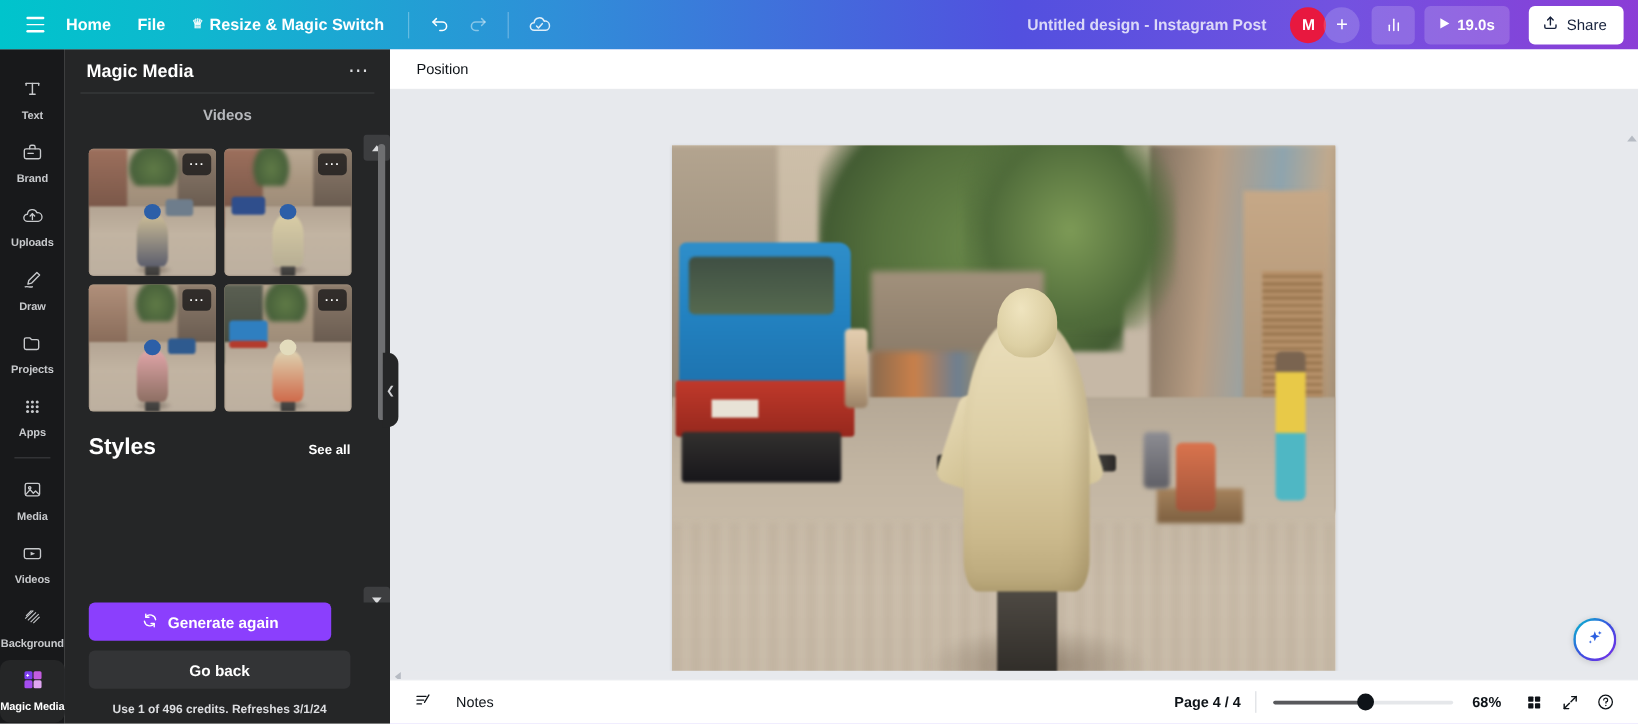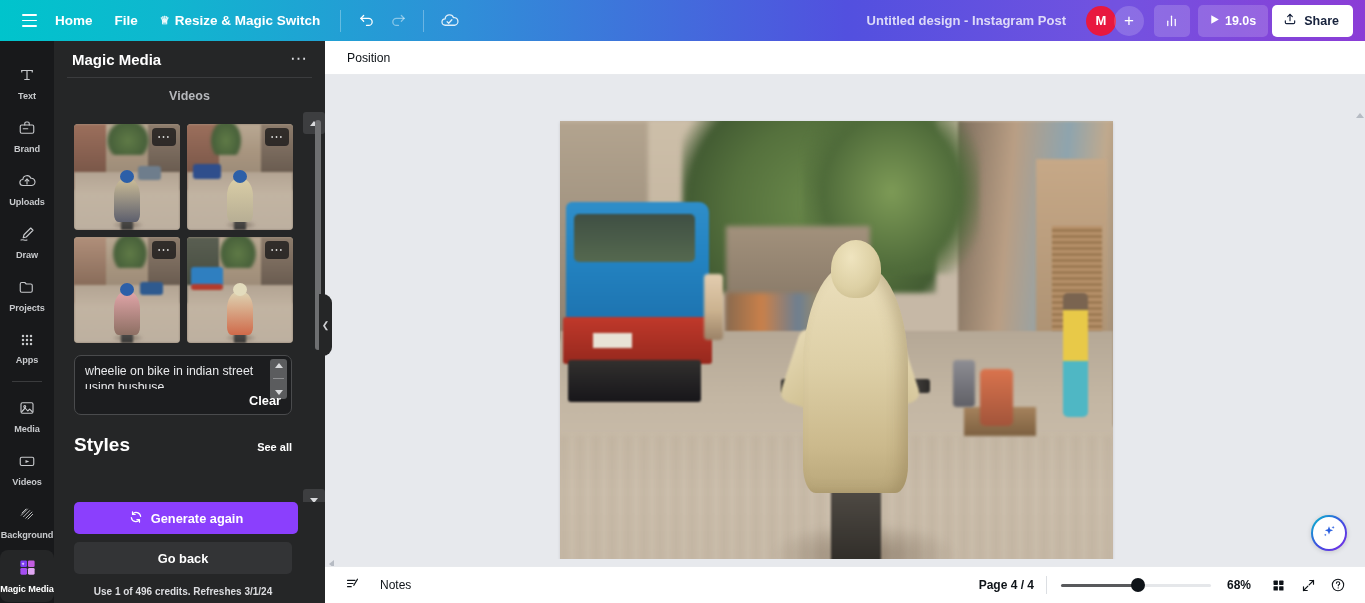--- a/index.html
+++ b/index.html
@@ -62,23 +62,23 @@
   }
   .pill {
     background: rgba(255,255,255,.17); border-radius: 5px;
     height: 32px; display: flex; align-items: center; cursor: pointer;
     color: #fff;
   }
   .pill.chart { width: 36px; justify-content: center; margin-left: 10px; }
   .pill.present { padding: 0 12px 0 10px; gap: 4px; font-size: 12.5px; font-weight: bold; margin-left: 8px; }
   .share-btn {
     background: #fff; color: #17223c; border-radius: 5px;
-    height: 32px; padding: 0 14px 0 11px; margin-left: 4px;
+    height: 32px; padding: 0 14px 0 11px; margin-left: 16px;
     display: flex; align-items: center; gap: 7px;
-    font-size: 12.5px; font-weight: bold; cursor: pointer;
+    font-size: 12.5px; font-weight: normal; cursor: pointer;
   }
 
   
   .rail {
     position: absolute; top: 41px; left: 0;
     width: 54px; height: 562px;
     background: #18191b;
     display: flex; flex-direction: column; align-items: center;
     padding-top: 16px;
     z-index: 30;
@@ -192,21 +192,21 @@
   }
   .styles-row {
     margin-top: 19px; width: 218px;
     display: flex; align-items: baseline;
   }
   .styles-lbl { color: #fff; font-size: 19px; font-weight: bold; flex: 1; }
   .see-all { color: #fff; font-size: 11px; font-weight: bold; cursor: pointer; }
 
   .panel-foot { flex-shrink: 0; padding: 0 20px 0 20px; }
   .gen-btn {
-    width: 224px; height: 32px; border-radius: 5px;
+    width: 202px; height: 32px; border-radius: 5px;
     background: #8b3ffd; color: #fff;
     display: flex; align-items: center; justify-content: center; gap: 8px;
     font-size: 12.8px; font-weight: bold; cursor: pointer; border: none;
     font-family: inherit;
   }
   .goback-btn {
     width: 218px; height: 32px; border-radius: 5px; margin-top: 8px;
     background: #333436; color: #fff;
     display: flex; align-items: center; justify-content: center;
     font-size: 12.8px; font-weight: bold; cursor: pointer; border: none;
@@ -683,35 +683,20 @@
           <div class="bike"></div>
           <div class="rider-body" style="background:linear-gradient(180deg,#ded3b2,#cf6a4a);"></div>
           <div class="helmet" style="background:#e3dcbd;"></div>
         </div>
         <div class="dots">⋯</div>
       </div>
 
     </div>
 
 
-    <div class="prompt-box">
-      <div class="prompt-text">wheelie on bike in indian street using busbuse</div>
-      <div class="prompt-spin">
-        <div>
-            <span class="tri-up"></span>
-          </div>
-        <div>
-            <span class="ln"></span>
-          </div>
-        <div>
-            <span class="tri-dn"></span>
-          </div>
-      </div>
-      <div class="clear-btn">Clear</div>
-    </div>
 
     <div class="styles-row">
       <div class="styles-lbl">Styles</div>
       <div class="see-all">See all</div>
     </div>
 
     <div class="scroll-arrow-up">
         <span class="tri-up"></span>
       </div>
     <div class="scroll-arrow-dn" style="bottom:-9px;">

